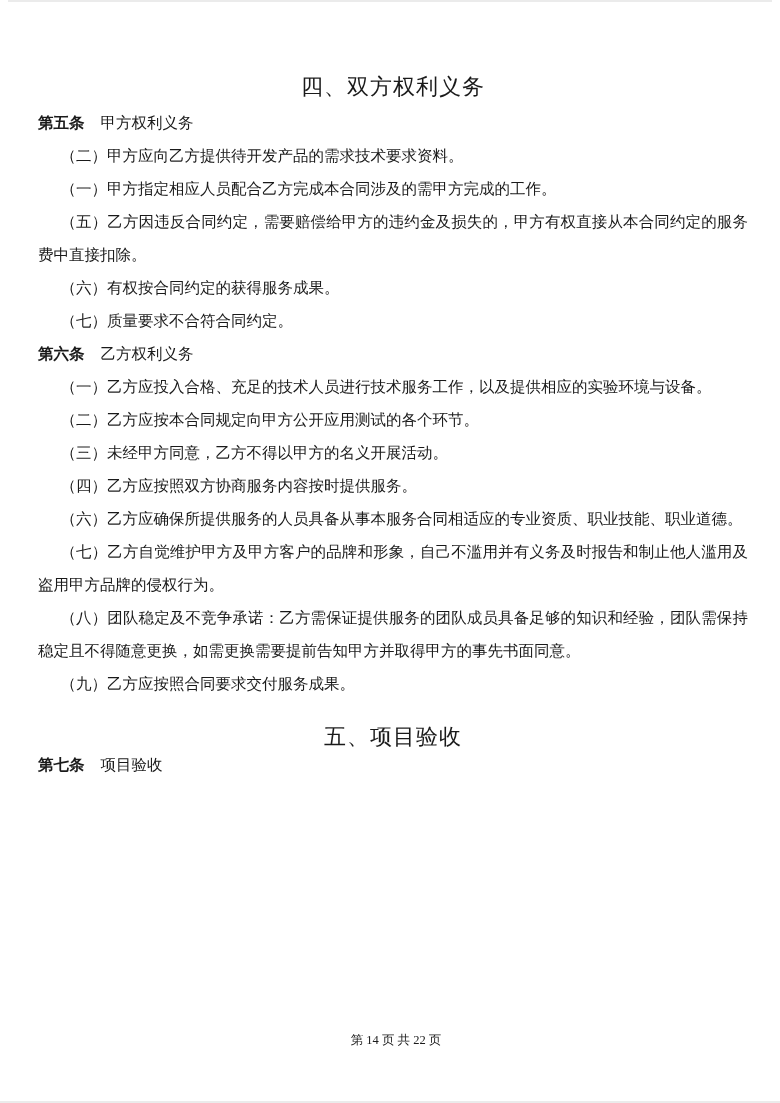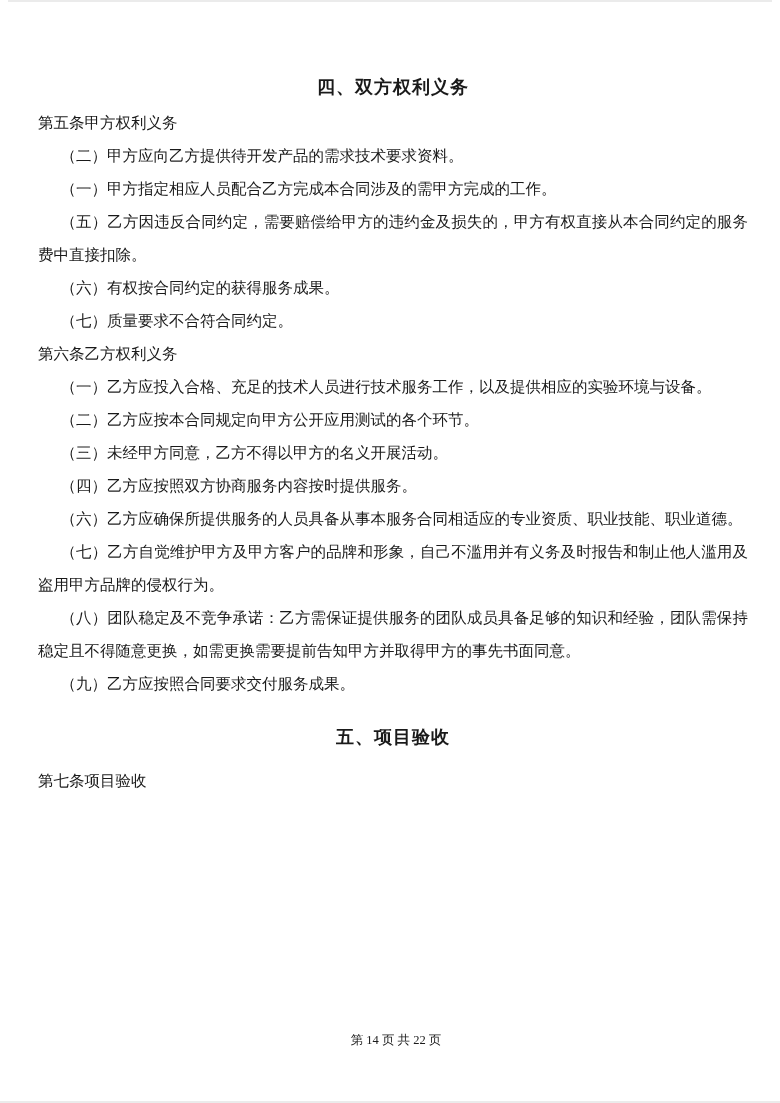--- a/index.html
+++ b/index.html
@@ -28,37 +28,38 @@
     background: #ebebeb;
   }
   .doc {
     padding: 76px 32px 0 38px;
     font-size: 15.5px;
     line-height: 33px;
   }
   .section-heading {
     margin: 0 0 8px 0;
     text-align: center;
-    font-size: 18px;
-    font-weight: bold;
+    font-size: 22px;
+    font-weight: normal;
     line-height: 22px;
     letter-spacing: 1px;
   }
   .section-heading.second {
     margin-top: 26px;
-    margin-bottom: 16px;
+    margin-bottom: 0;
   }
   .article-head {
     margin: 0;
     line-height: 33px;
   }
   .article-num {
-    font-weight: normal;
+    font-weight: bold;
   }
   .article-title {
+    margin-left: 16px;
   }
   .clause {
     margin: 0;
     text-align: justify;
     text-indent: 1.45em;
     line-height: 33px;
   }
   .footer {
     position: absolute;
     top: 1030px;

